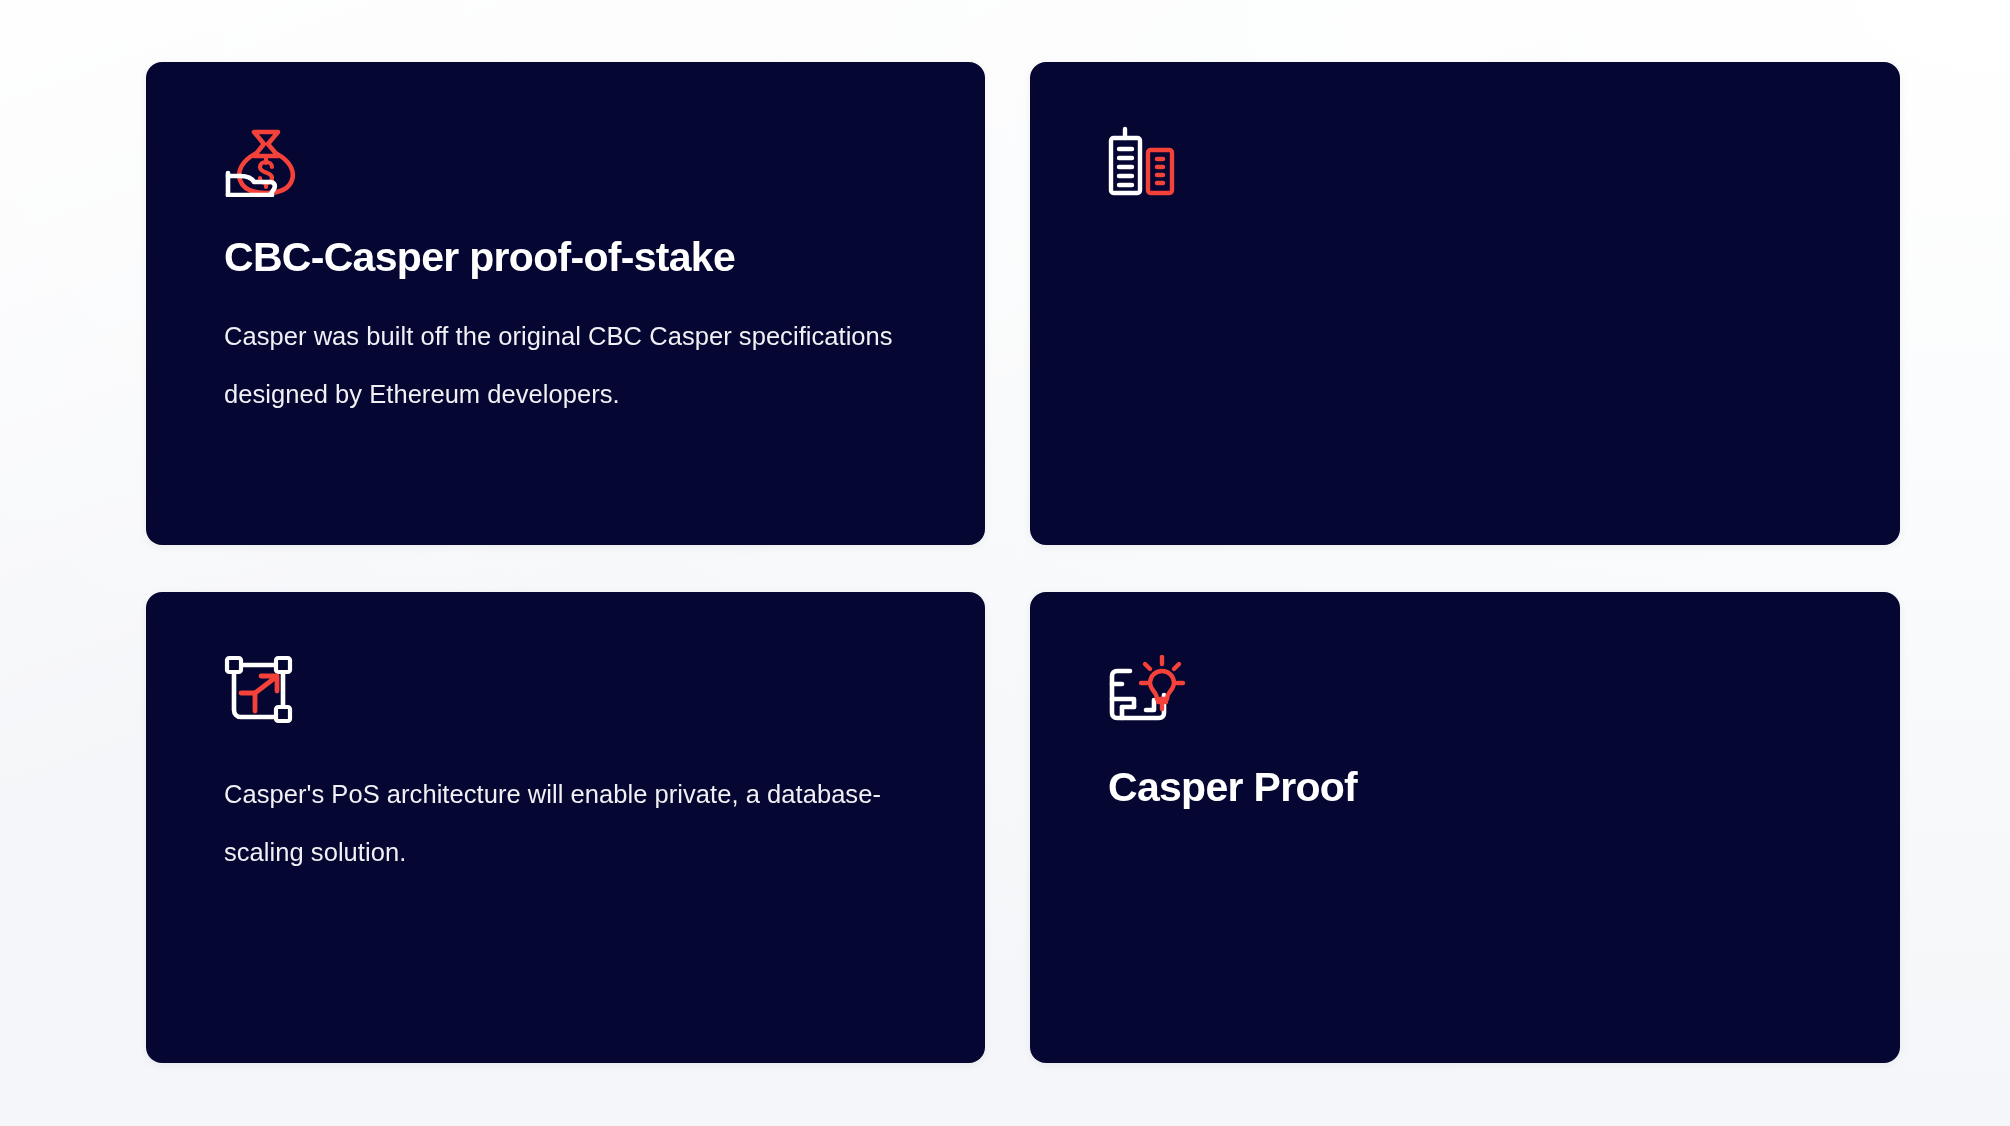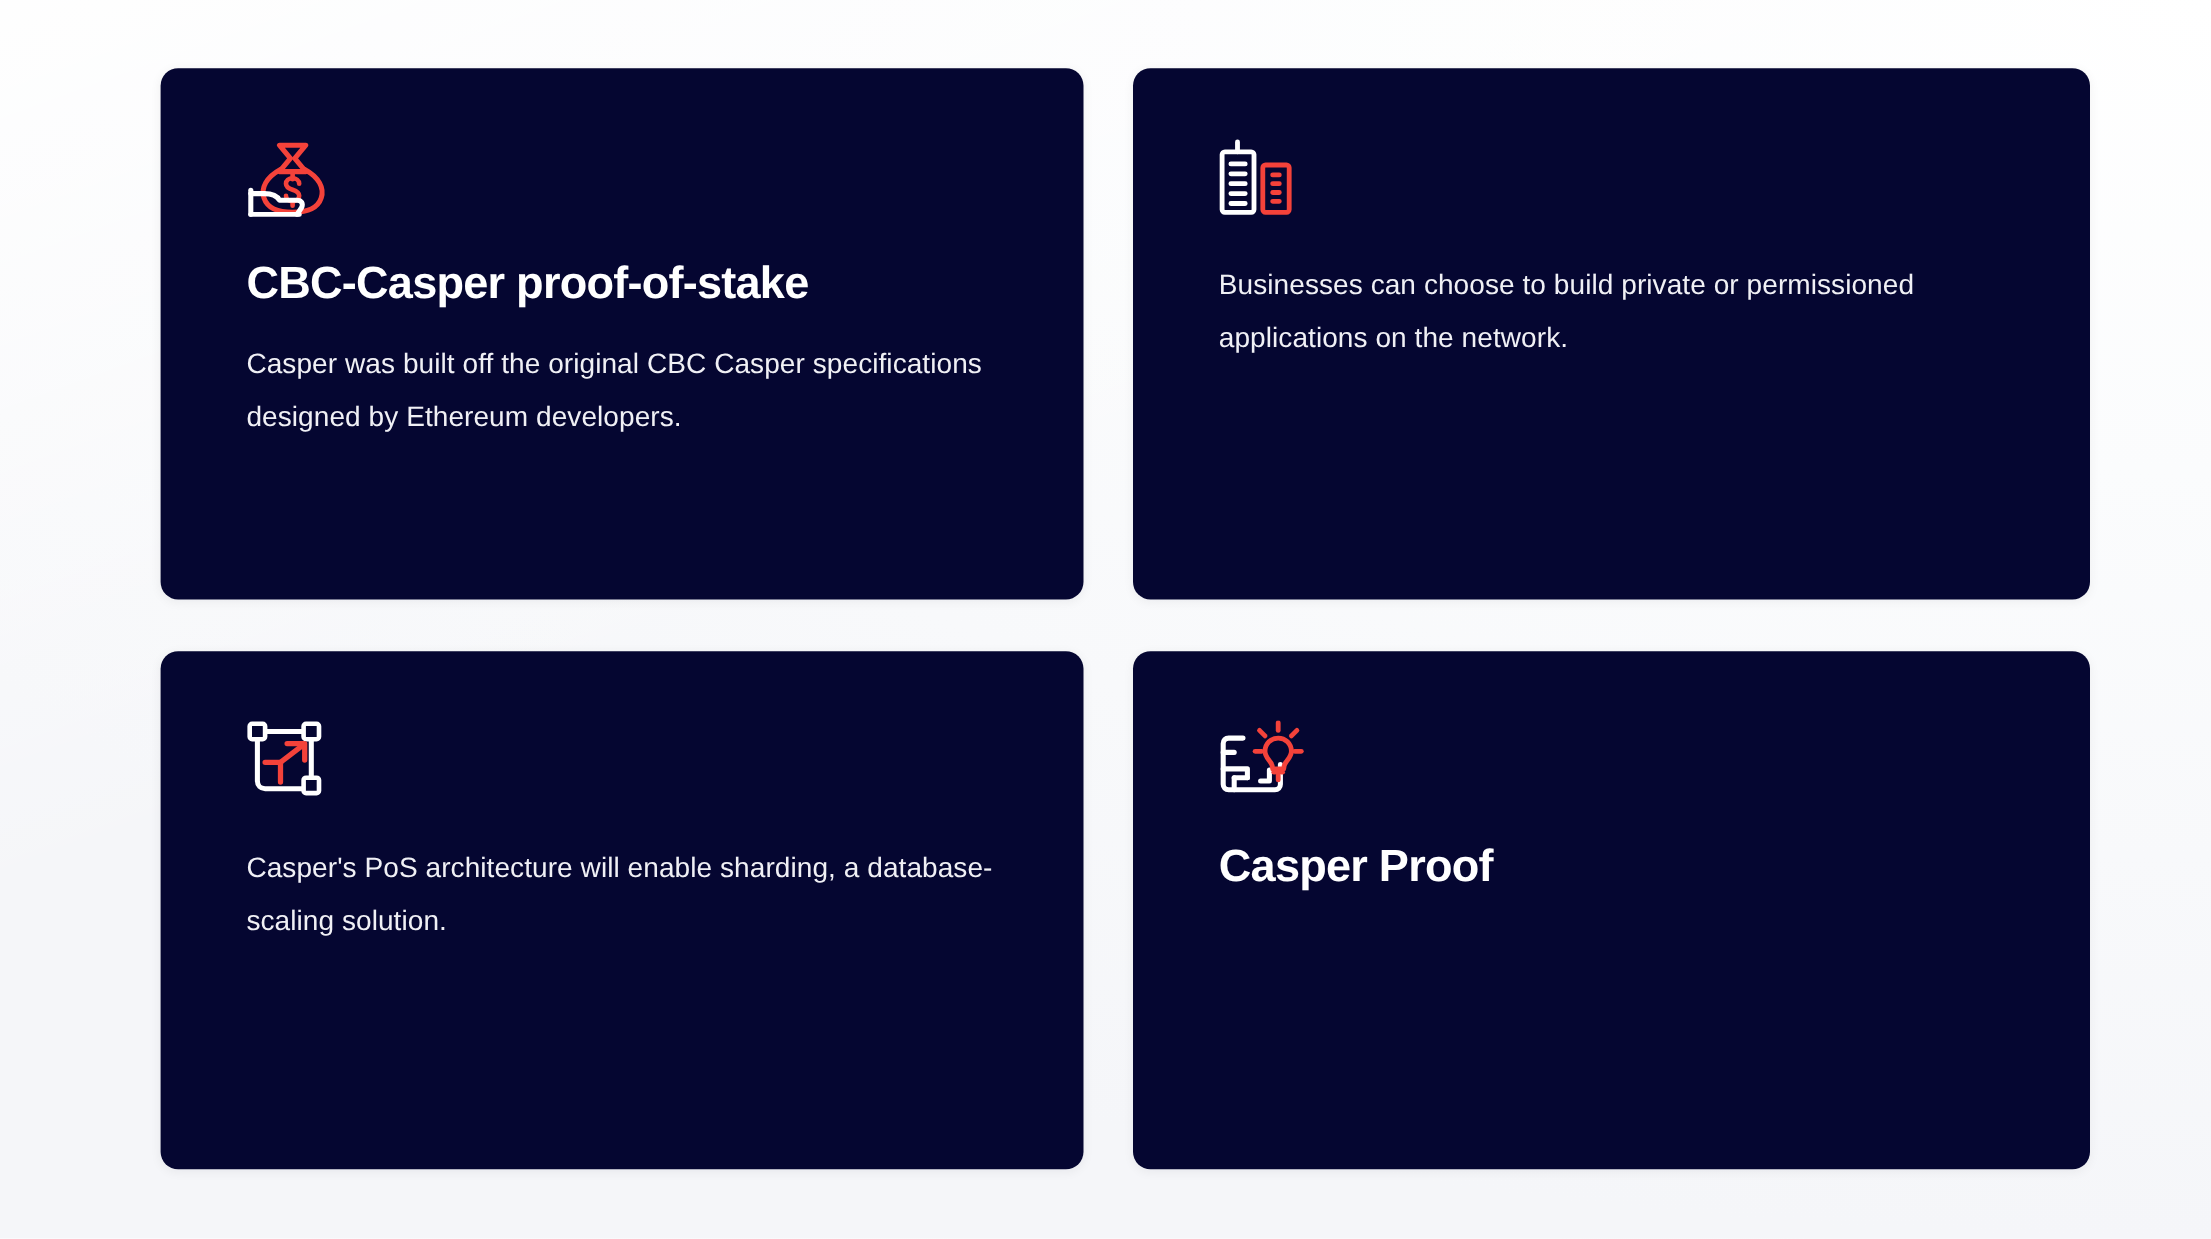--- a/index.html
+++ b/index.html
@@ -72,21 +72,21 @@
     color: #ffffff;
     letter-spacing: -0.7px;
     line-height: 1.12;
     margin-bottom: 26px;
   }
 
   .card-body {
     font-size: 25.5px;
     font-weight: normal;
     color: #f0f0f5;
-    line-height: 48px;
+    line-height: 58px;
     letter-spacing: 0.05px;
     max-width: 700px;
   }
 
   .card--right .card-body { max-width: 690px; }
 </style>
 </head>
 <body>
 
 <div class="page">
@@ -121,41 +121,40 @@
 
           <path d="M17 4 L17 13" stroke="#FFFFFF" stroke-width="4.4" stroke-linecap="round"></path>
 
           <rect x="3" y="13" width="29" height="55" rx="2.5" stroke="#FFFFFF" stroke-width="4.4" fill="none"></rect>
           <path d="M11 24 H24 M11 33 H24 M11 42 H24 M11 51 H24 M11 60 H24" stroke="#FFFFFF" stroke-width="4.4" stroke-linecap="round"></path>
 
           <rect x="40" y="25" width="24" height="43" rx="2.5" stroke="#F4423A" stroke-width="4.4" fill="none"></rect>
           <path d="M49 34 H55 M49 42 H55 M49 50 H55 M49 58 H55" stroke="#F4423A" stroke-width="4.4" stroke-linecap="round"></path>
         </svg>
       </div>
-      <div class="card-body">Businesses can choose to build private or permissioned applications on the network.</div>
     </div>
 
     <div class="card card--left">
       <div class="card-icon">
         <svg width="78" height="72" viewBox="0 0 78 72" fill="none" xmlns="http://www.w3.org/2000/svg">
 
           <path d="M10 13 L10 55 C10 59 13 62 17 62 L58 62" stroke="#FFFFFF" stroke-width="4.6" stroke-linecap="round" stroke-linejoin="round" fill="none"></path>
           <path d="M14 10 L55 10" stroke="#FFFFFF" stroke-width="4.6" stroke-linecap="round"></path>
           <path d="M59 14 L59 55" stroke="#FFFFFF" stroke-width="4.6" stroke-linecap="round"></path>
 
           <rect x="3" y="3" width="14" height="14" rx="2.2" fill="#050631" stroke="#FFFFFF" stroke-width="4.2"></rect>
           <rect x="52" y="3" width="14" height="14" rx="2.2" fill="#050631" stroke="#FFFFFF" stroke-width="4.2"></rect>
           <rect x="52" y="52" width="14" height="14" rx="2.2" fill="#050631" stroke="#FFFFFF" stroke-width="4.2"></rect>
 
           <path d="M17 38 L31 38 L31 56" stroke="#F4423A" stroke-width="4.8" stroke-linecap="round" stroke-linejoin="round" fill="none"></path>
           <path d="M31 38 L52 22" stroke="#F4423A" stroke-width="4.8" stroke-linecap="round"></path>
           <path d="M37 21 L53 21 L53 36" stroke="#F4423A" stroke-width="4.8" stroke-linecap="round" stroke-linejoin="round" fill="none"></path>
         </svg>
       </div>
-      <div class="card-body">Casper's PoS architecture will enable sharding, a database-scaling solution.</div>
+      <div class="card-body">Casper's PoS architecture will enable private, a database-scaling solution.</div>
     </div>
 
     <div class="card card--right">
       <div class="card-icon">
         <svg width="78" height="72" viewBox="0 0 78 72" fill="none" xmlns="http://www.w3.org/2000/svg">
 
           <path d="M22 16 L9 16 C6 16 4 18 4 21 L4 58 C4 61 6 63 9 63 L51 63 C54 63 56 61 56 58 L56 40" stroke="#FFFFFF" stroke-width="4.6" stroke-linecap="round" stroke-linejoin="round" fill="none"></path>
 
           <path d="M4 29 H14" stroke="#FFFFFF" stroke-width="4.6" stroke-linecap="round"></path>
           <path d="M4 44 H26 L26 52" stroke="#FFFFFF" stroke-width="4.6" stroke-linecap="round" stroke-linejoin="round" fill="none"></path>

